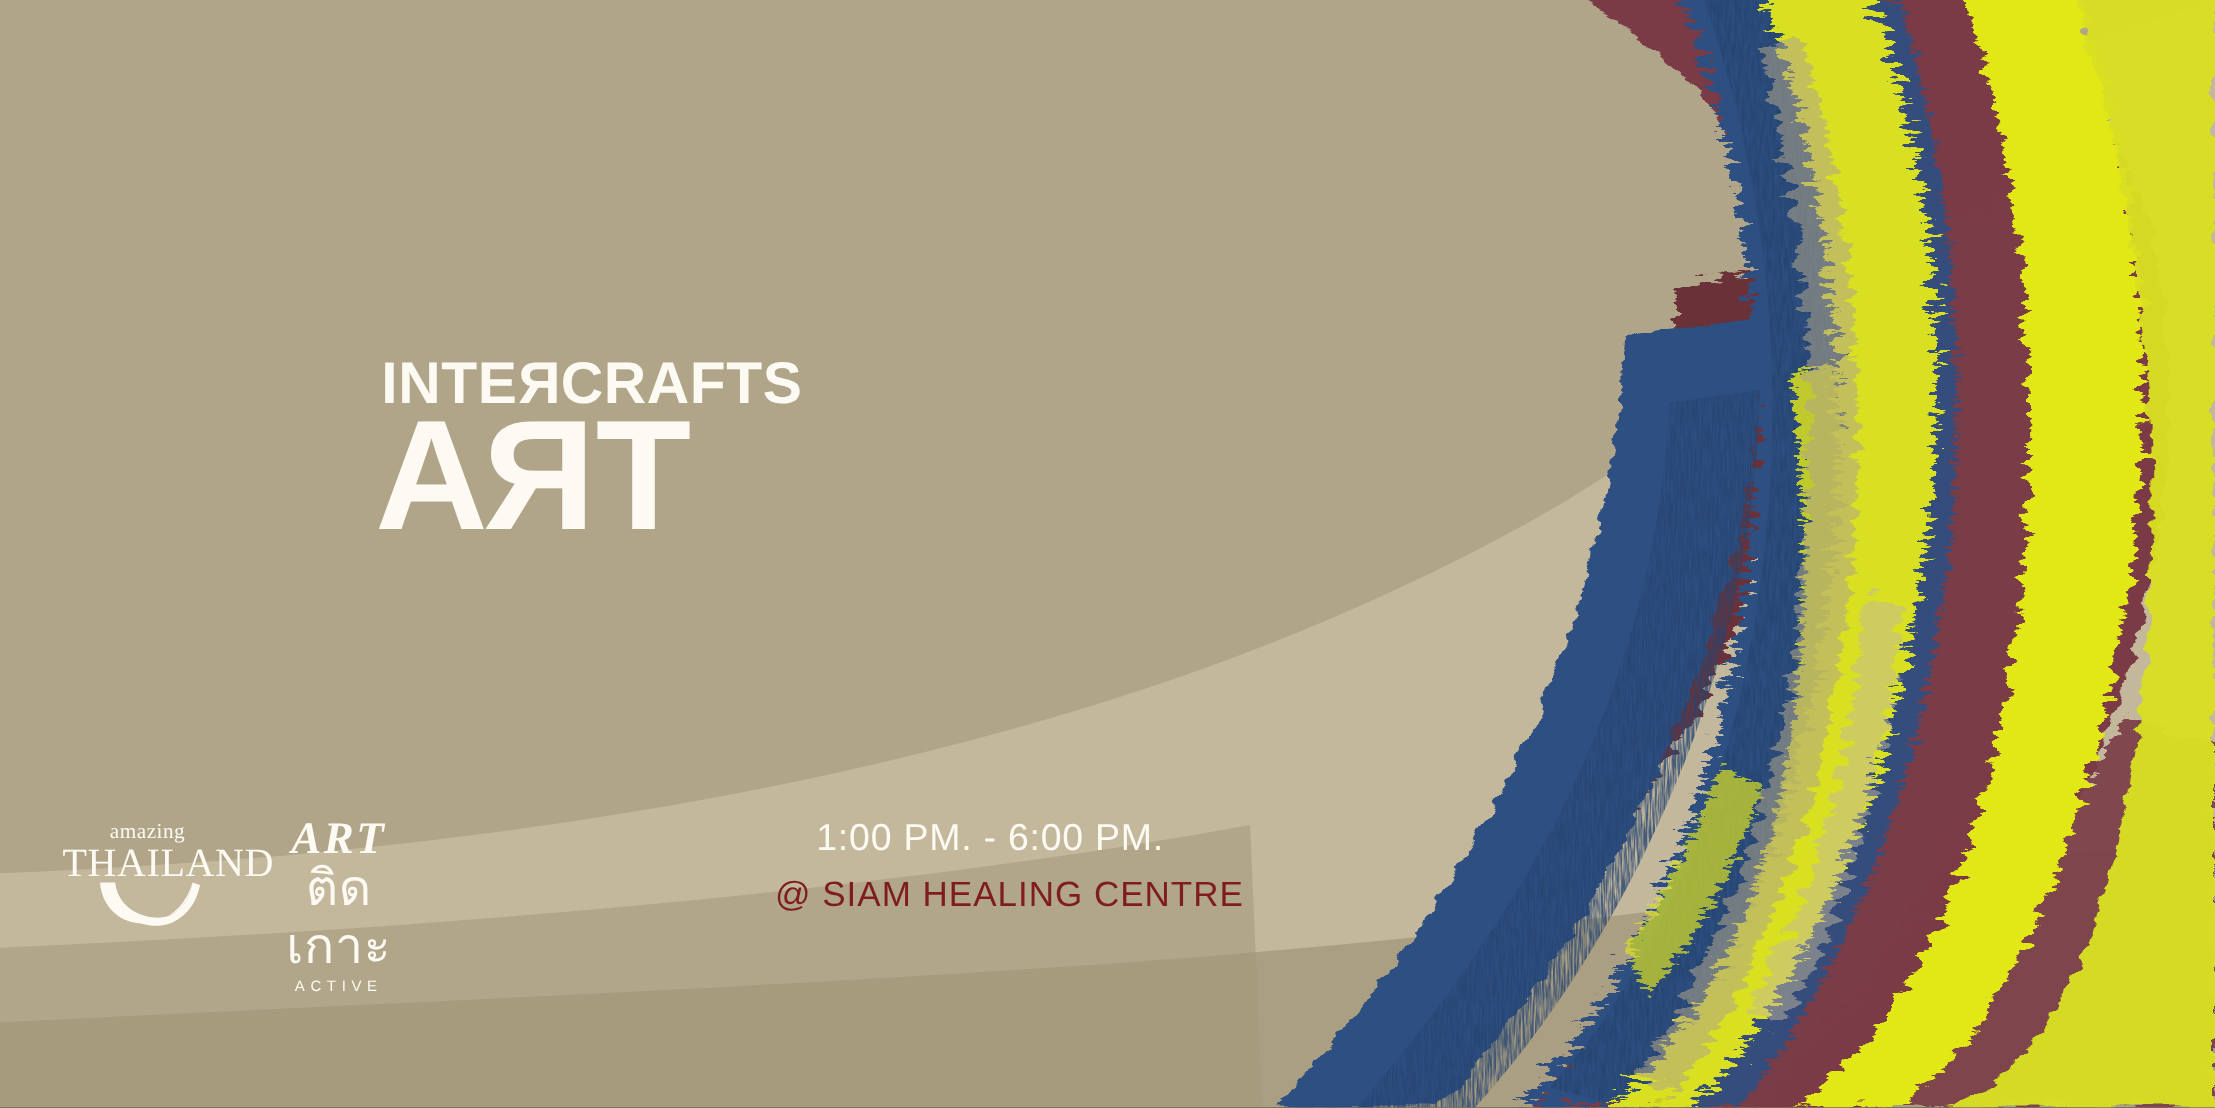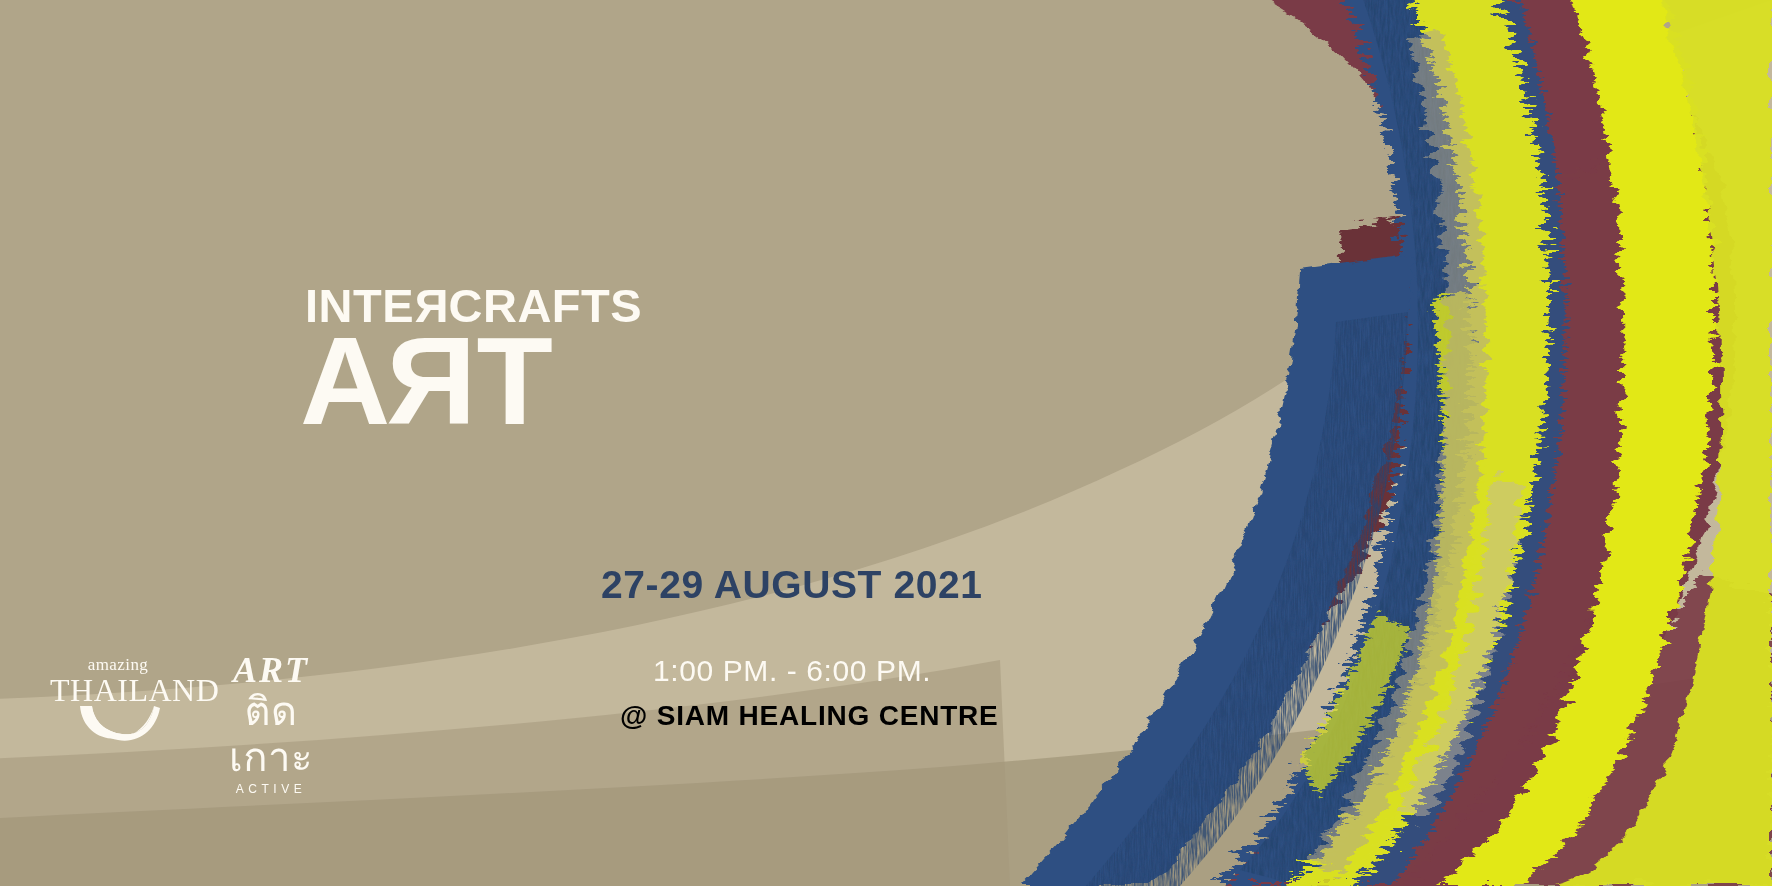--- a/index.html
+++ b/index.html
@@ -97,23 +97,23 @@
     color: #fdfaf3;
     white-space: nowrap;
     margin-top: 46px;
   }
 
   .venue-line {
     position: absolute;
     left: 620px;
     top: 700px;
     font-size: 28px;
-    font-weight: 700;
+    font-weight: 400;
     letter-spacing: 0.8px;
-    color: #000000;
+    color: #7f1d1d;
     white-space: nowrap;
   }
 
   
   .logo-row {
     position: absolute;
     left: 0;
     top: 648px;
     width: 520px;
     height: 110px;
@@ -343,21 +343,20 @@
 
   <div class="text-layer">
 
     <div class="kicker"><span>INTE</span><span class="flip-r">R</span><span>CRAFTS</span></div>
 
     <div class="bigtitle">
       <span class="word-art"><span>A</span><span class="flip-r">R</span><span>T</span></span>
     </div>
 
 
-    <div class="date-line">27-29 AUGUST 2021</div>
 
     <div class="time-line">1:00 PM. - 6:00 PM.</div>
 
     <div class="venue-line">@ SIAM HEALING CENTRE</div>
   </div>
 
   <div class="logo-row">
 
     <div class="logo logo-thailand">
       <div class="amazing">amazing</div>

